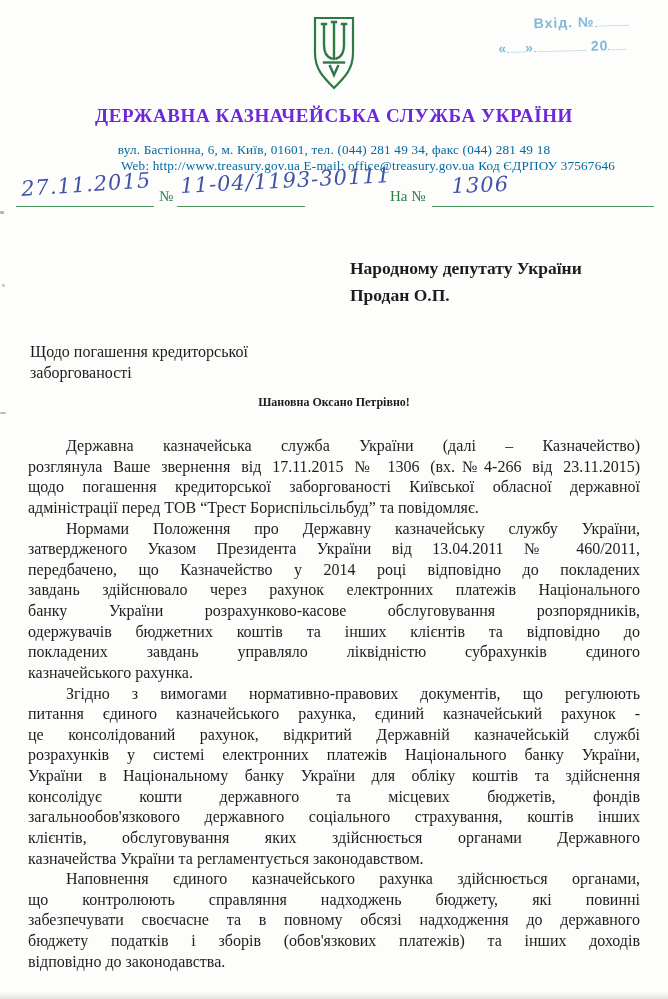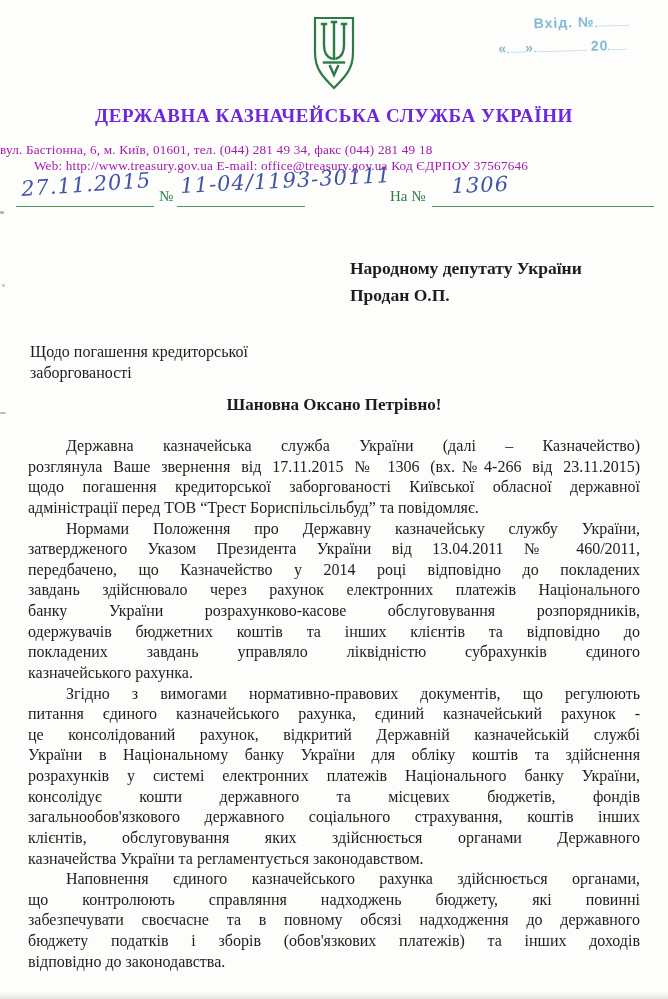--- a/index.html
+++ b/index.html
@@ -19,39 +19,39 @@
   }
   .stamp .l1{padding-left:36px;}
   .blank{display:inline-block;border-bottom:1.5px dotted #8fc1dc;height:12px;}
   .w18{width:18px}.w34{width:34px}.w52{width:52px}
   
   .org-name{
     position:absolute;top:105px;left:0;width:100%;text-align:center;
     color:#6d28d9;font-weight:bold;font-size:19px;letter-spacing:.6px;
   }
   .head-line{
-    position:absolute;left:0;width:100%;
-    color:#a21caf;font-size:13.2px;letter-spacing:.2px;
+    position:absolute;left:0;width:100%;text-align:center;
+    color:#0369a1;font-size:13.2px;letter-spacing:.2px;
   }
   .addr{top:142px;} .contacts{top:158px;padding-left:34px;}
   
   .green-label{position:absolute;color:#2f7d46;font-size:15px;}
   .u-line{position:absolute;height:0;border-bottom:1.4px solid #4a9a5f;}
   .hand{
     position:absolute;color:#4053a8;
     font-family:"DejaVu Serif", serif;font-style:italic;
     font-size:21px;letter-spacing:1px;white-space:nowrap;
   }
   .hand.date{left:22px;top:177px;transform:rotate(-4deg);transform-origin:left bottom;}
   .hand.num{left:181px;top:174px;transform:rotate(-3deg);transform-origin:left bottom;}
   .hand.reply{left:452px;top:174px;transform:rotate(-2deg);transform-origin:left bottom;}
   
   .recipient{position:absolute;left:350px;top:255px;font-weight:bold;font-size:17.5px;line-height:27px;}
   .subject{position:absolute;left:30px;top:341px;font-size:16px;line-height:21px;}
-  .salutation{position:absolute;left:0;top:395px;width:100%;text-align:center;font-weight:bold;font-size:17px;}
+  .salutation{position:absolute;left:0;top:395px;width:100%;text-align:center;font-weight:bold;font-size:12px;}
   
   .body-text{position:absolute;left:28px;top:436px;width:612px;font-size:16px;}
   .body-line{
     height:20.64px;line-height:20.64px;white-space:nowrap;overflow:visible;
     text-align:justify;text-align-last:justify;
   }
   .body-line.plast{text-align-last:left;}
   .body-line.first{text-indent:38px;}
   
   .speck{position:absolute;background:#6a6a6a;border-radius:1px;}
@@ -121,22 +121,22 @@
       <div class="body-line">затвердженого Указом Президента України від 13.04.2011 № 460/2011,</div>
       <div class="body-line">передбачено, що Казначейство  у 2014 році відповідно до покладених</div>
       <div class="body-line">завдань здійснювало через рахунок електронних платежів Національного</div>
       <div class="body-line">банку України розрахунково-касове обслуговування розпорядників,</div>
       <div class="body-line">одержувачів бюджетних коштів та інших клієнтів та відповідно до</div>
       <div class="body-line">покладених завдань управляло ліквідністю субрахунків єдиного</div>
       <div class="body-line plast">казначейського рахунка.</div>
       <div class="body-line first">Згідно з вимогами нормативно-правових документів, що регулюють</div>
       <div class="body-line">питання єдиного казначейського рахунка, єдиний казначейський рахунок -</div>
       <div class="body-line">це консолідований рахунок, відкритий Державній казначейській службі</div>
+      <div class="body-line">розрахунків у системі електронних платежів Національного банку України,</div>
       <div class="body-line">України в Національному банку України для обліку коштів та здійснення</div>
-      <div class="body-line">розрахунків у системі електронних платежів Національного банку України,</div>
       <div class="body-line">консолідує кошти державного та місцевих бюджетів, фондів</div>
       <div class="body-line">загальнообов'язкового державного соціального страхування, коштів інших</div>
       <div class="body-line">клієнтів, обслуговування яких здійснюється органами Державного</div>
       <div class="body-line plast">казначейства України та регламентується законодавством.</div>
       <div class="body-line first">Наповнення єдиного казначейського рахунка здійснюється органами,</div>
       <div class="body-line">що контролюють справляння надходжень бюджету, які повинні</div>
       <div class="body-line">забезпечувати своєчасне та в повному обсязі надходження до державного</div>
       <div class="body-line">бюджету податків і зборів (обов'язкових платежів) та інших доходів</div>
       <div class="body-line plast">відповідно до законодавства.</div>
     </div>

